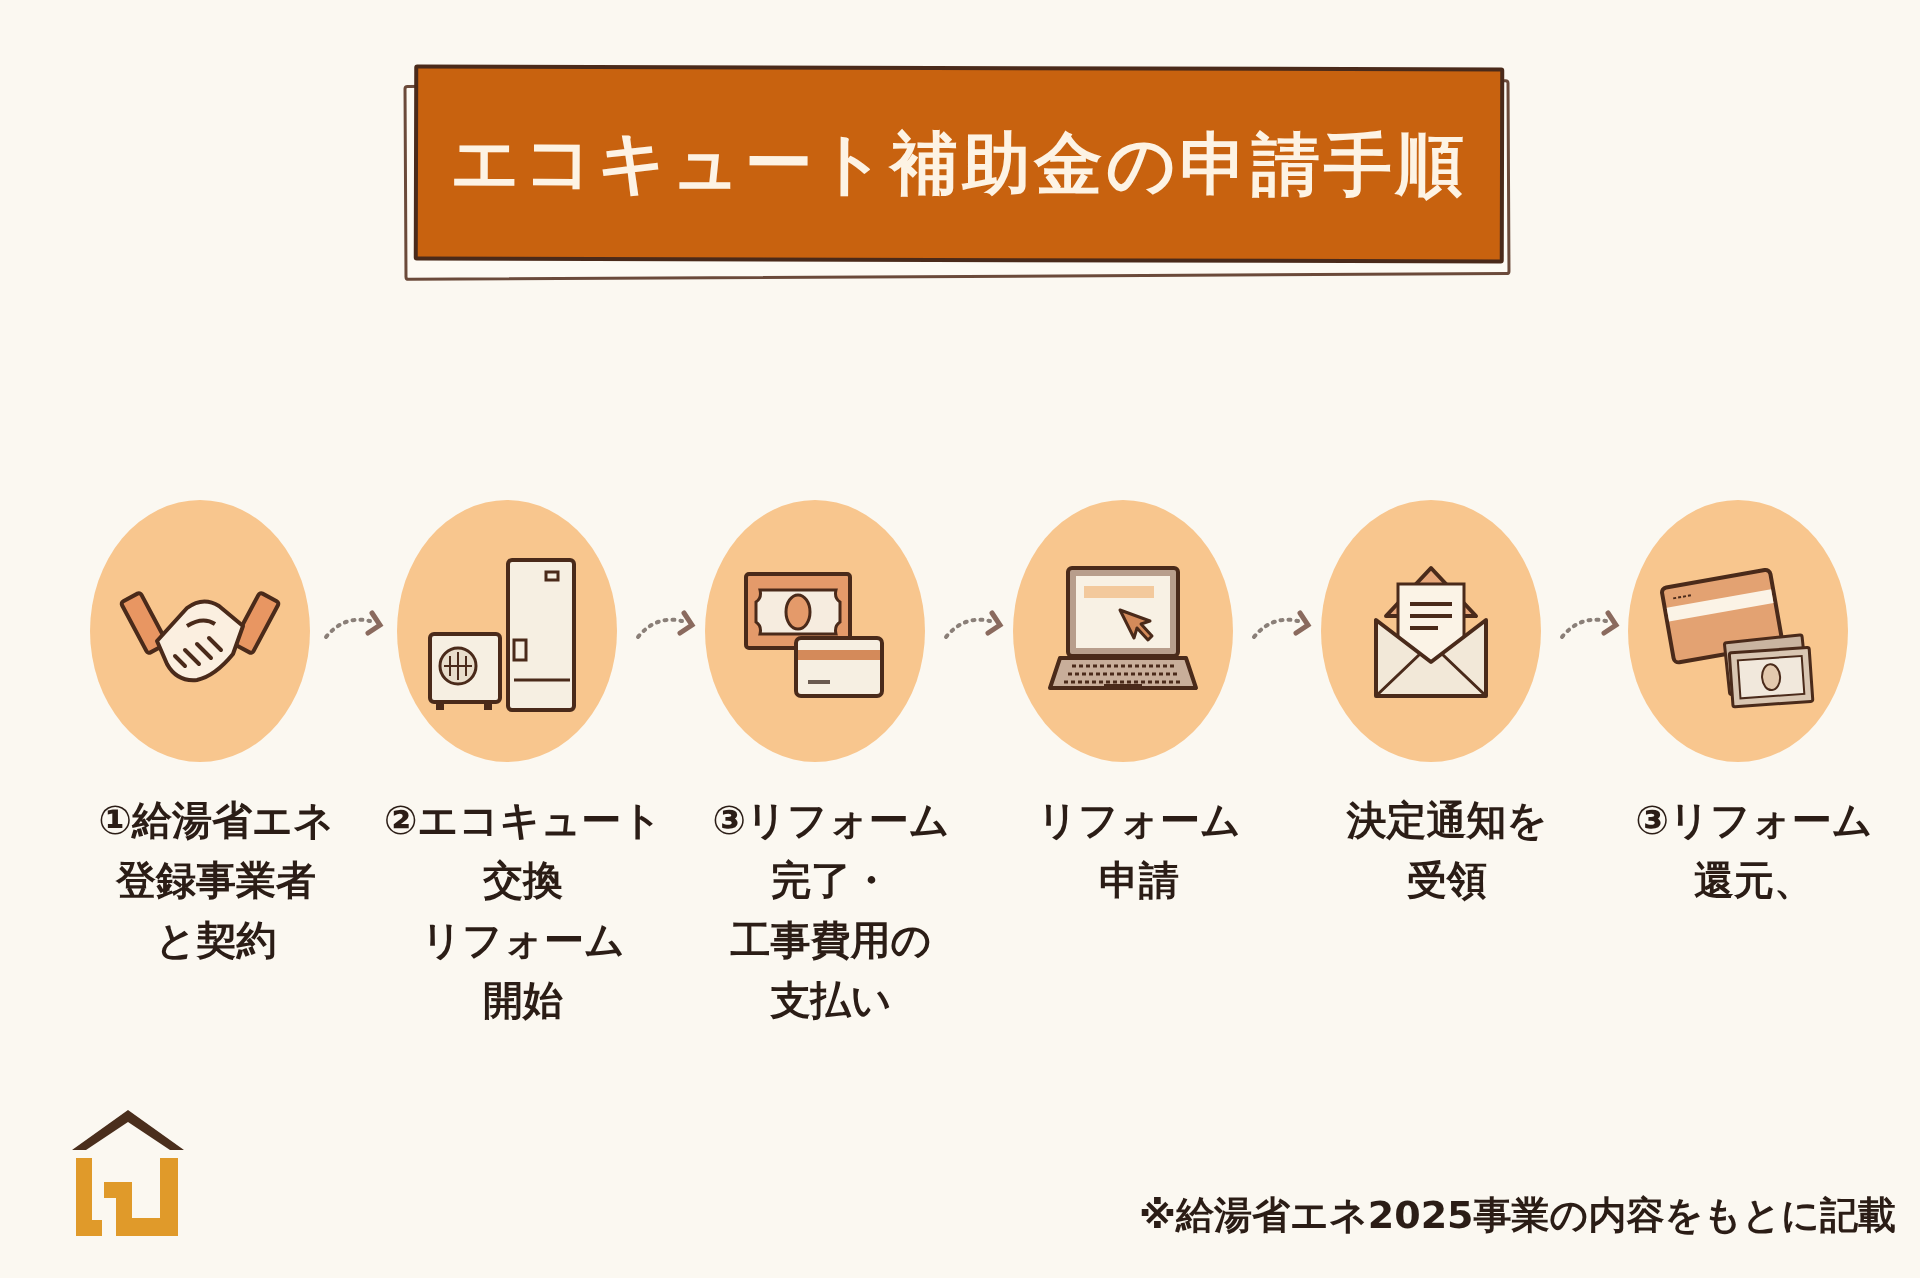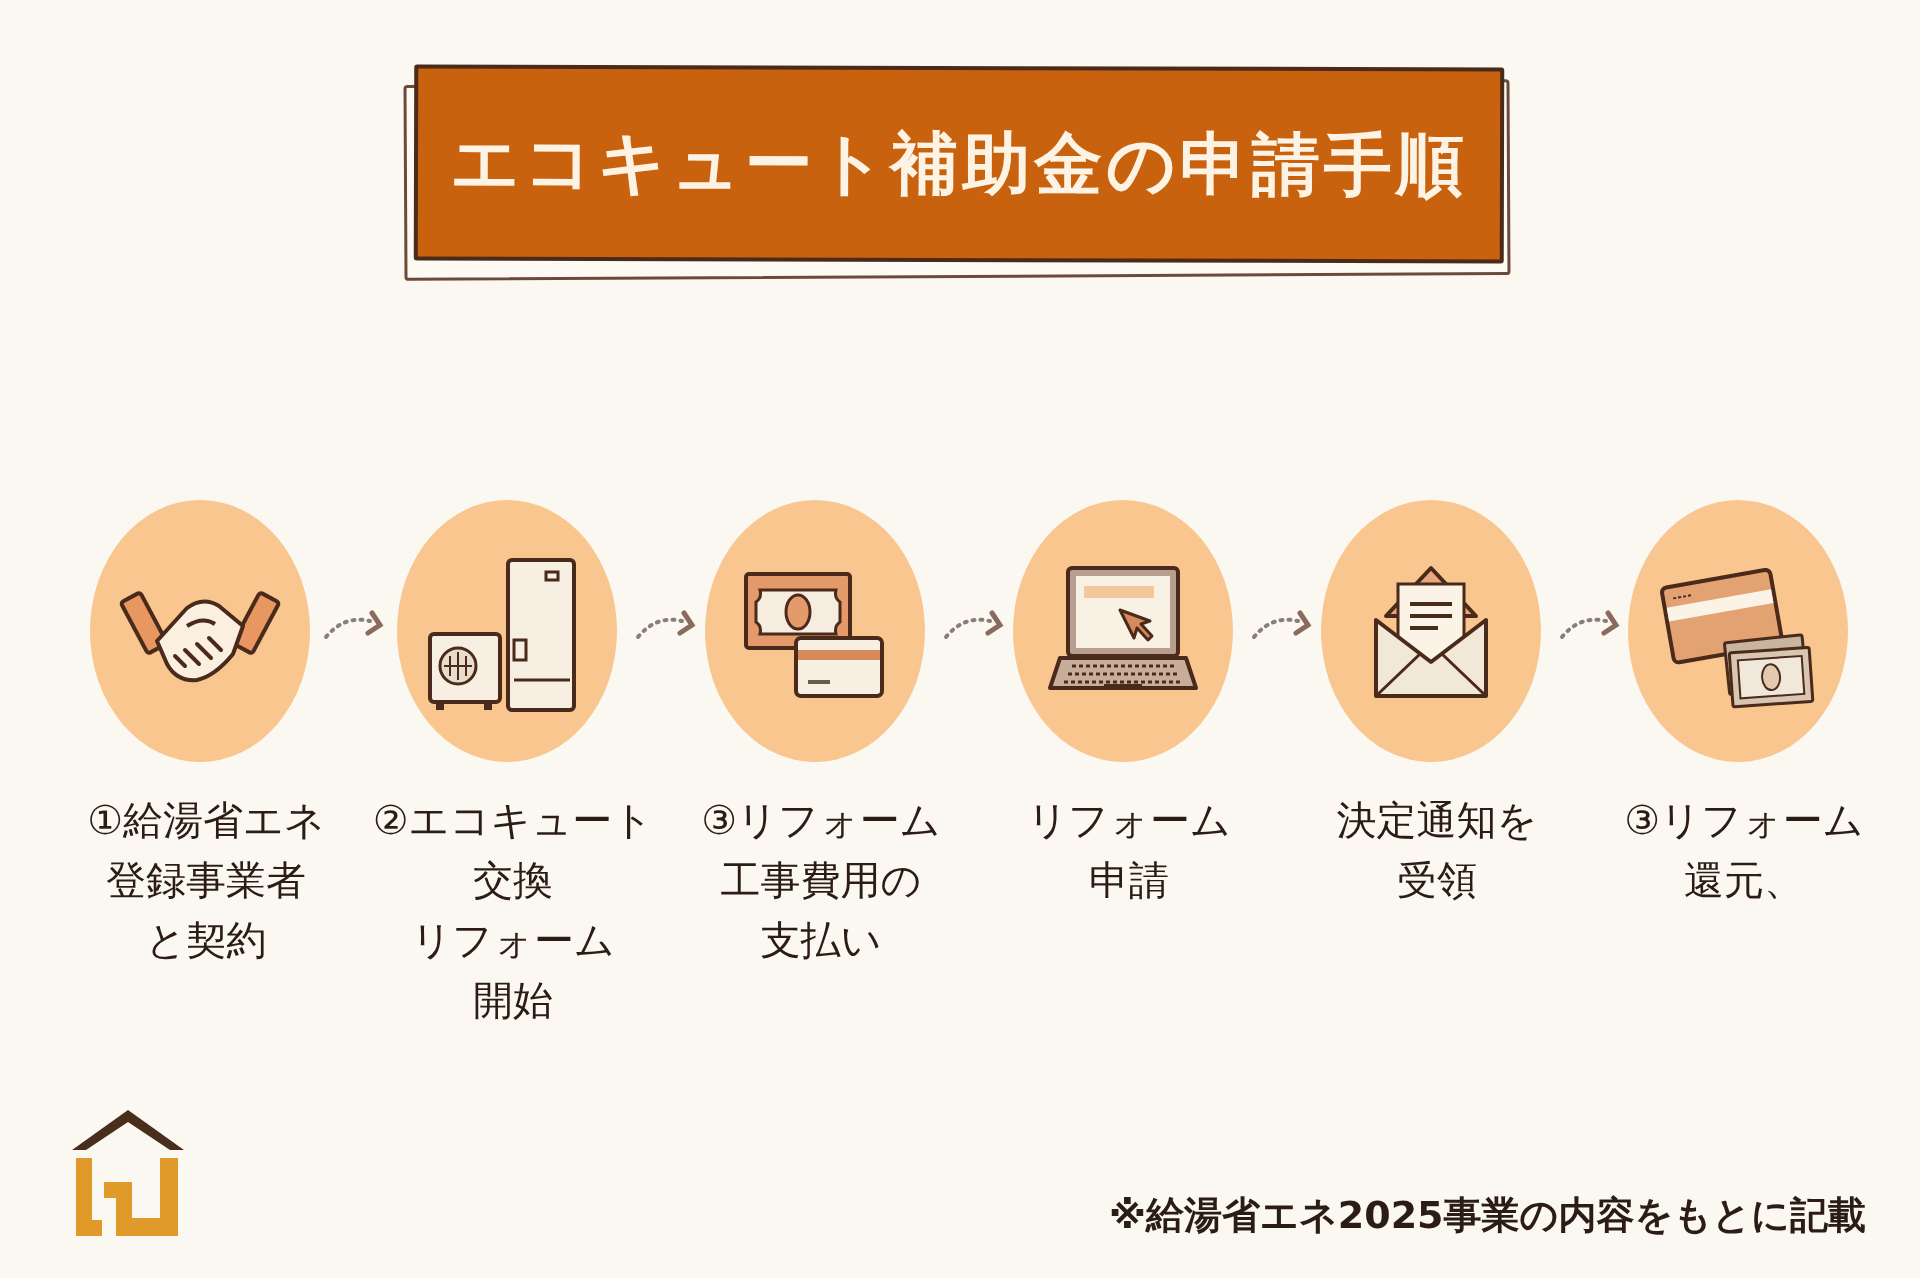--- a/index.html
+++ b/index.html
@@ -31,29 +31,29 @@
   .steps { position: absolute; left: 0; top: 500px; width: 1920px; height: 560px; }
   .step { position: absolute; top: 0; width: 300px; }
   .circle {
     position: absolute; top: 0; width: 220px; height: 262px; border-radius: 50%;
     background: #f8c68e;
     left: 40px;
     display: flex; align-items: center; justify-content: center;
   }
   .circle svg { width: 170px; height: 170px; }
   .label {
-    position: absolute; top: 290px; left: 6px; width: 300px;
-    text-align: center; font-size: 40px; font-weight: normal; line-height: 60px;
+    position: absolute; top: 290px; left: 16px; width: 300px;
+    text-align: center; font-size: 40px; font-weight: bold; line-height: 60px;
     color: #2b1d16;
   }
   .label span { display: block; white-space: nowrap; }
   .arrow { position: absolute; top: 105px; width: 70px; height: 40px; }
 
   .footer-note {
-    position: absolute; right: 54px; top: 1190px;
+    position: absolute; right: 24px; top: 1190px;
     font-size: 38px; color: #2b1d16; white-space: nowrap; font-weight: bold;
   }
   .logo { position: absolute; left: 72px; top: 1110px; width: 112px; height: 130px; }
 </style>
 </head>
 <body>
 
 <div class="banner-wrap">
   <div class="banner-shadow"></div>
   <div class="banner">
@@ -118,20 +118,21 @@
         <rect x="16" y="28" width="104" height="74" rx="3" fill="#e49a6a" stroke="#4a2a1a" stroke-width="4"></rect>
         <path d="M30 44 H106 Q104 52 110 56 V76 Q104 80 106 88 H30 Q32 80 26 76 V56 Q32 52 30 44 Z" fill="#f6ecdf" stroke="#4a2a1a" stroke-width="3"></path>
         <ellipse cx="68" cy="66" rx="12" ry="17" fill="#e49a6a" stroke="#4a2a1a" stroke-width="3"></ellipse>
         <rect x="66" y="92" width="86" height="58" rx="5" fill="#f6efe2" stroke="#4a2a1a" stroke-width="4"></rect>
         <rect x="68" y="104" width="82" height="10" fill="#d48a5a"></rect>
         <rect x="78" y="134" width="22" height="4" fill="#6a5a50"></rect>
       </svg>
     </div>
     <div class="label">
       <span>③リフォーム</span>
+      <span>完了・</span>
       <span>工事費用の</span>
       <span>支払い</span>
     </div>
   </div>
 
   <svg class="arrow" style="left:940px;" viewBox="0 0 70 40">
     <path d="M6 32 Q24 10 50 16" fill="none" stroke="#8a7f78" stroke-width="4" stroke-dasharray="2 6" stroke-linecap="round"></path>
     <path d="M52 8 L60 20 L48 28" fill="none" stroke="#8a6a5e" stroke-width="5" stroke-linecap="round"></path>
   </svg>
 

